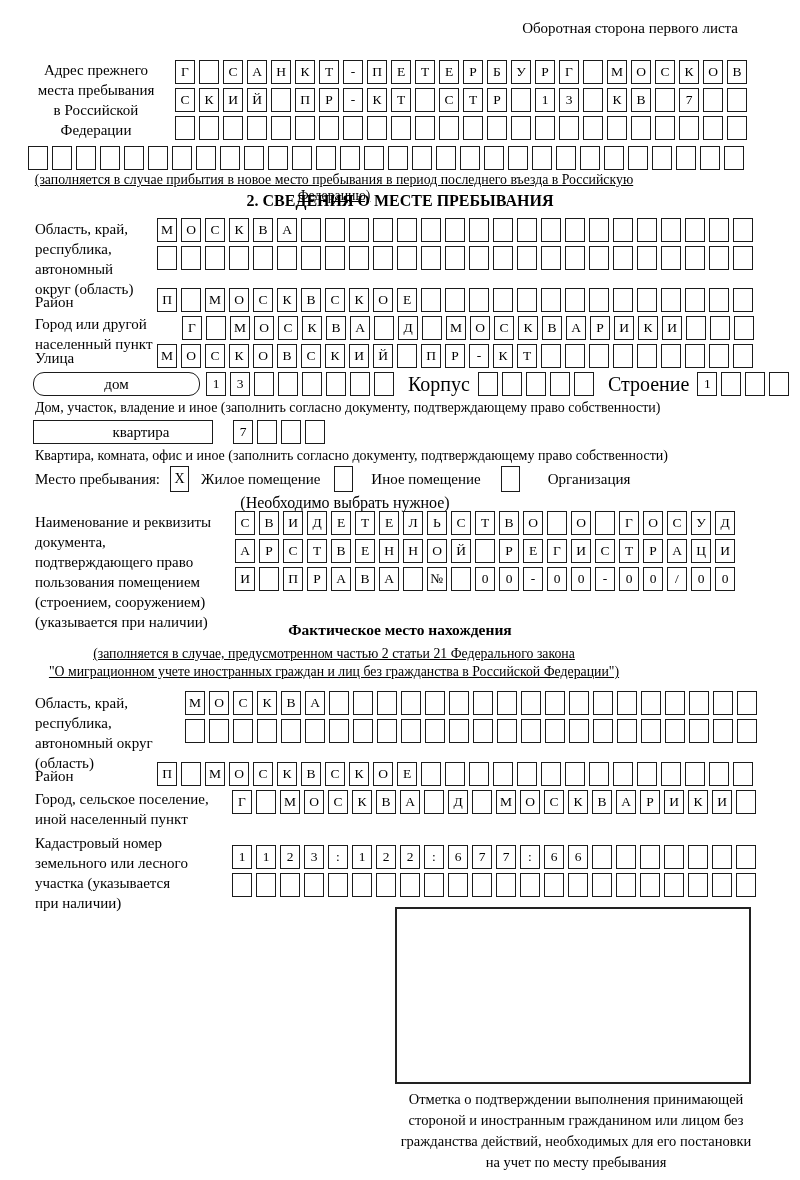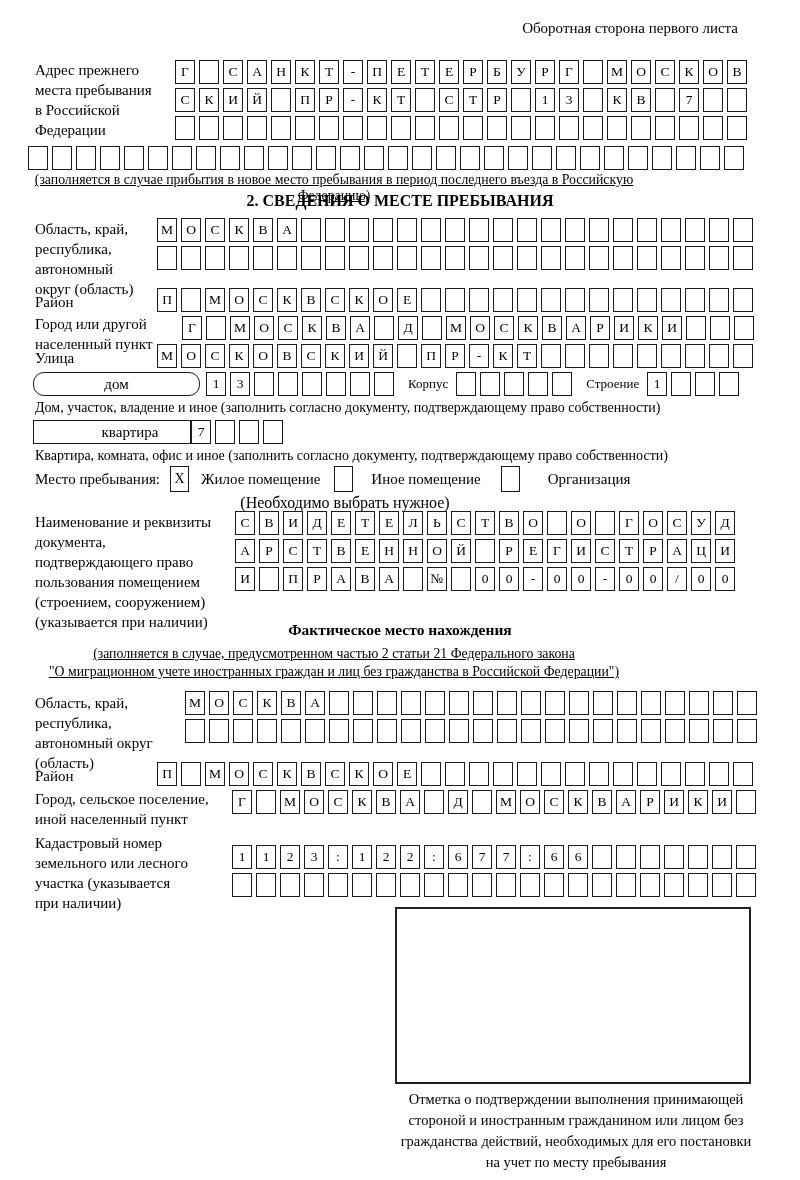--- a/index.html
+++ b/index.html
@@ -29,42 +29,42 @@
   .note-center { left:0; width:668px; text-align:center; font-size:13.8px;text-decoration:underline; }
   .sec-title { left:0; width:800px; text-align:center; font-size:16px; font-weight:bold; }
 
   .house-row { display:flex; align-items:center; }
   .inline-box {
     height:24px; border:1.8px solid #1b1b1b;
     display:flex; align-items:center; justify-content:center;
     font-size:15px;
   }
   .dom-box { width:167px; margin-right:6px;border-radius:11px; }
-  .kv-box  { width:158px; margin-right:0;padding-left:36px; }
-  .sep-label { font-size:13px; margin:0 8px 0 14px; }
+  .kv-box  { width:180px; margin-right:20px;padding-left:36px; }
+  .sep-label { font-size:20px; margin:0 8px 0 14px; }
 
   .stay-row { display:flex; align-items:center; }
   .chk {
     width:19px; height:26px; border:1.8px solid #1b1b1b;
     display:flex; align-items:center; justify-content:center;
     font-size:14px; flex:0 0 19px;
   }
   .stay-label { font-size:15px; }
 
   .stamp-box { left:395px; top:907px; width:356px; height:177px; border:2px solid #222; background:#fff; }
   .stamp-caption { left:360px; top:1089px; width:432px; text-align:center; font-size:14.5px; line-height:21px; }
 </style>
 </head>
 <body>
 
 <div class="page">
 
   <div class="abs top-title">Оборотная сторона первого листа</div>
 
-  <div class="abs label" style="left:35px; top:60px; width:122px;" class2="">Адрес прежнего места пребывания в Российской Федерации</div>
+  <div class="abs label" style="left:35px; top:60px; width:122px;text-align:center;" class2="">Адрес прежнего места пребывания в Российской Федерации</div>
   <div class="abs stack" style="left:175px; top:60px;">
     <div class="cells">
         <div class="cell">Г</div>
         <div class="cell"></div>
         <div class="cell">С</div>
         <div class="cell">А</div>
         <div class="cell">Н</div>
         <div class="cell">К</div>
         <div class="cell">Т</div>
         <div class="cell">-</div>

